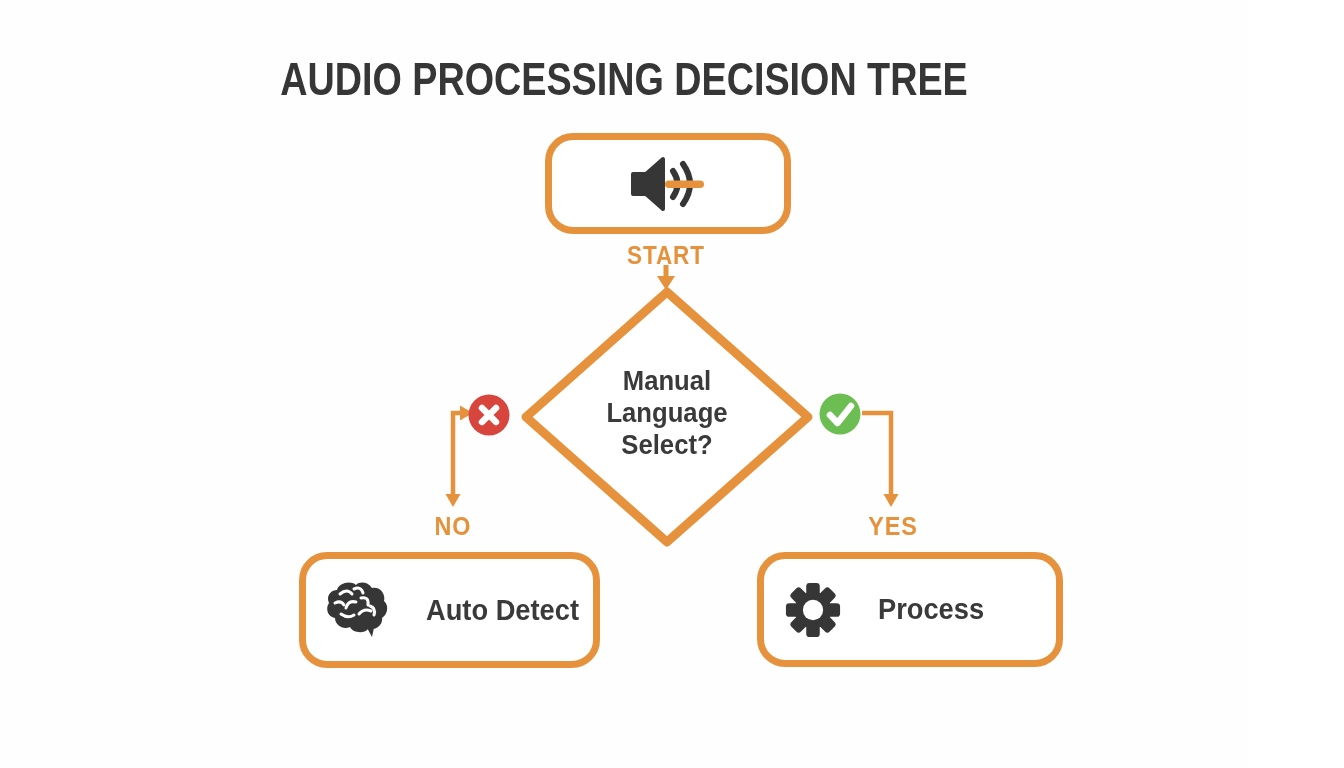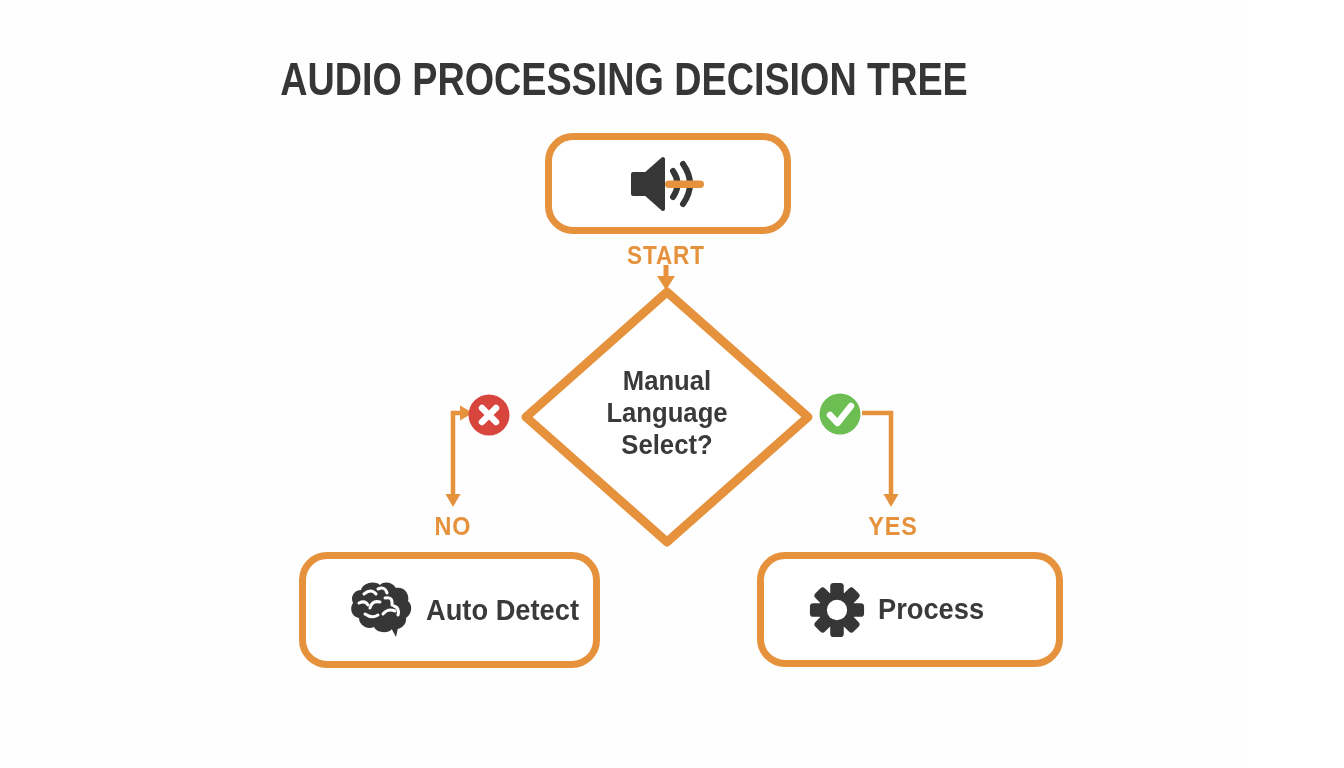--- a/index.html
+++ b/index.html
@@ -11,21 +11,21 @@
     position:absolute;top:52px;left:0;right:0;margin:0;text-align:center;
     font-size:46px;font-weight:bold;color:#363636;letter-spacing:0px;
     transform:scaleX(0.82);transform-origin:50% 50%;white-space:nowrap;
   }
   .overlay{position:absolute;left:0;top:0;width:1344px;height:768px;}
   .node{
     position:absolute;background:#ffffff;border:7px solid #e6923c;
     border-radius:28px;display:flex;align-items:center;box-sizing:border-box;
   }
   .start-node{left:545px;top:133px;width:246px;height:101px;justify-content:center;}
-  .result-node{padding-left:44px;gap:12px;}
+  .result-node{padding-left:20px;gap:36px;}
   .auto-detect-node{left:299px;top:552px;width:301px;height:116px;}
   .process-node{left:757px;top:552px;width:306px;height:115px;}
   .result-label{
     font-size:29px;font-weight:bold;color:#3a3a3a;letter-spacing:0px;
     transform:scaleX(0.94);transform-origin:0 50%;white-space:nowrap;
   }
   .orange-label{
     position:absolute;color:#e6923c;font-weight:bold;text-align:center;
     transform:scaleX(0.9);transform-origin:50% 50%;
   }

